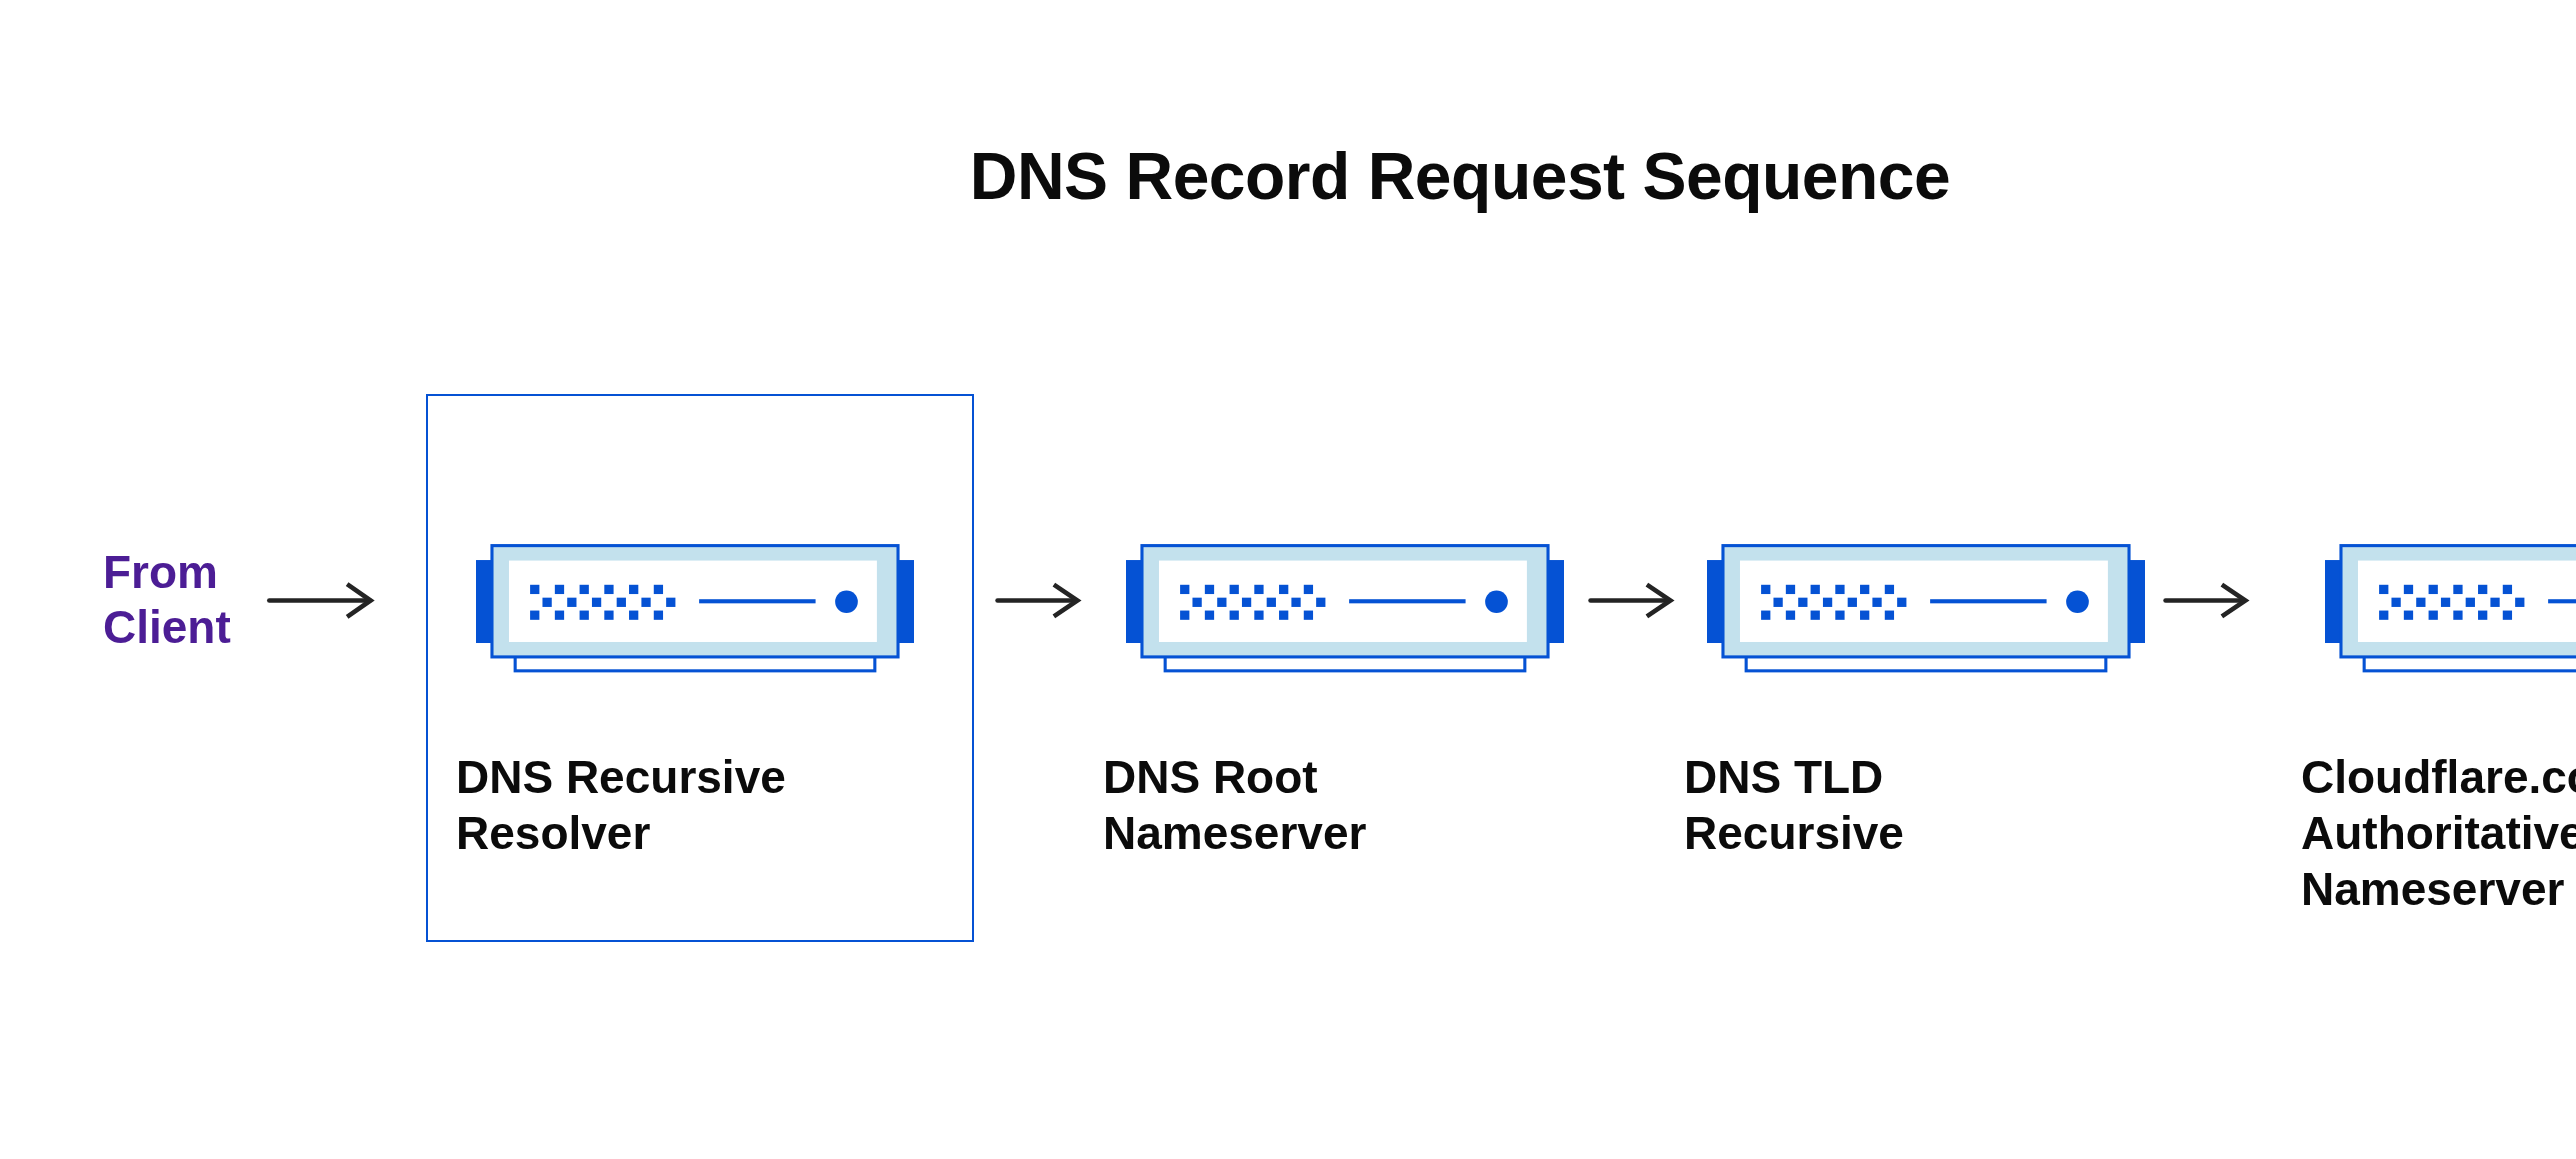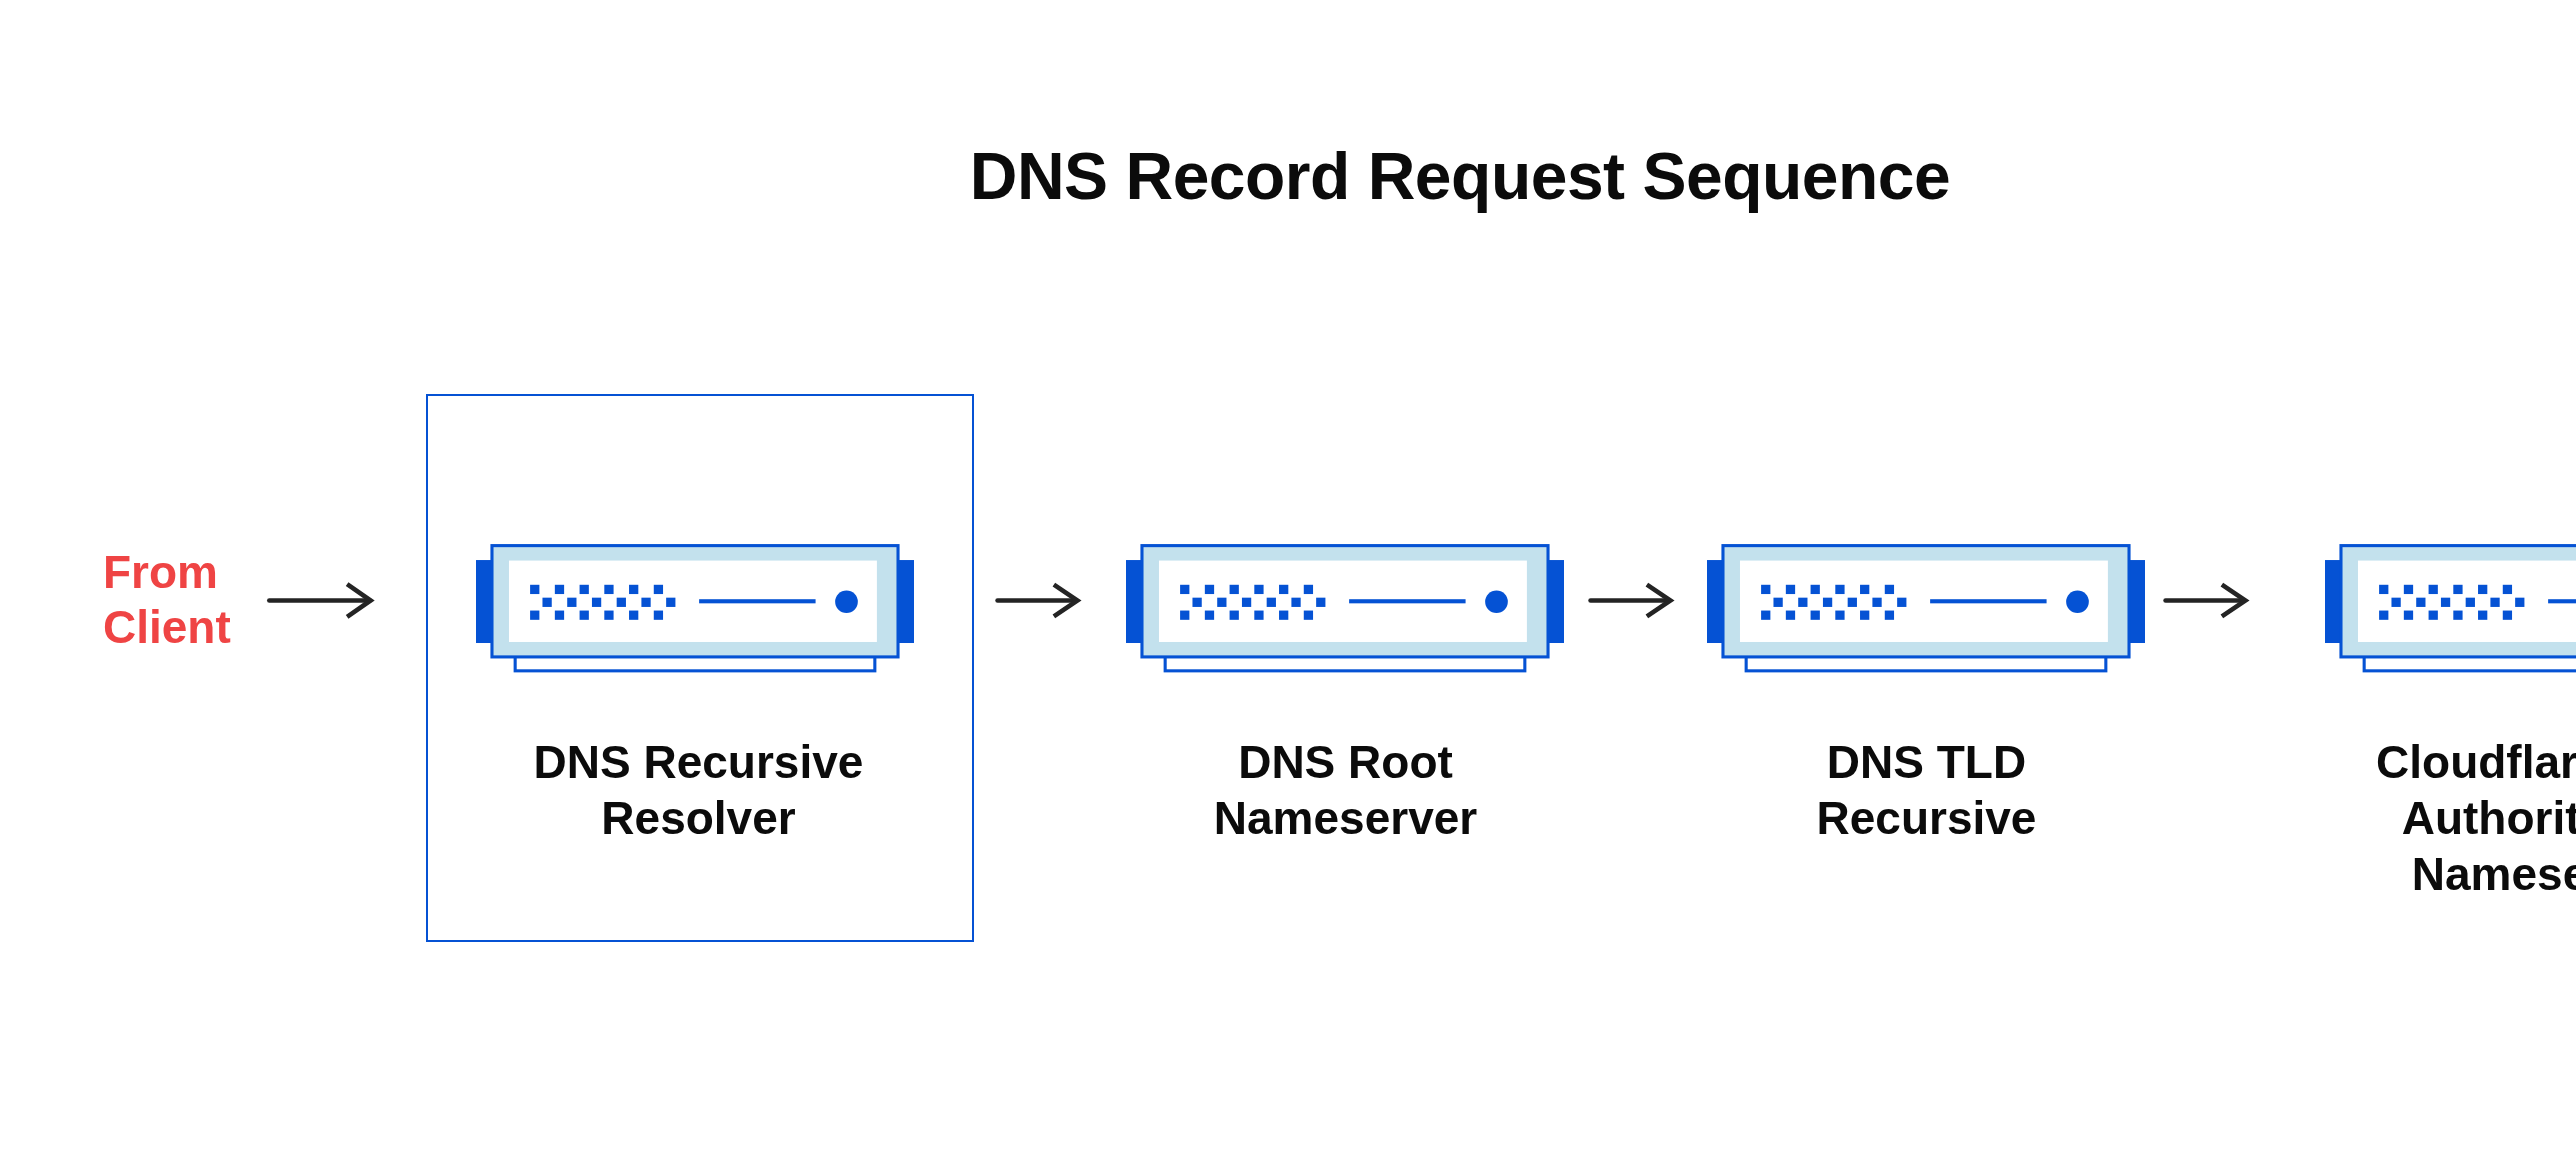--- a/index.html
+++ b/index.html
@@ -28,21 +28,21 @@
     letter-spacing:-0.5px;
     color:#0b0b0b;
   }
   .from-client{
     position:absolute;
     left:103px; top:545px;
     width:175px;
     font-size:46px;
     line-height:55px;
     font-weight:700;
-    color:#ef4444;
+    color:#4c1d95;
   }
   .flow-arrow{position:absolute;top:579px;}
   .arrow-1{left:265px;}
   .arrow-2{left:993px;}
   .arrow-3{left:1586px;}
   .arrow-4{left:2161px;}
   .highlight-box{
     position:absolute;
     left:426px; top:394px;
     width:548px; height:548px;
@@ -52,22 +52,21 @@
   }
   .server{position:absolute;top:544px;width:438px;height:130px;}
   .server-1{left:476px;}
   .server-2{left:1126px;}
   .server-3{left:1707px;}
   .server-4{left:2325px;}
   .node-label{
     position:absolute;
     top:734px;
     width:515px;
-    margin:0;
-    text-align:center;
+    margin:15px;
     font-size:46px;
     line-height:56px;
     font-weight:700;
     white-space:pre-line;
     color:#0b0b0b;
   }
   .label-1{left:441px;}
   .label-2{left:1088px;}
   .label-3{left:1669px;}
   .label-4{left:2286px;}

